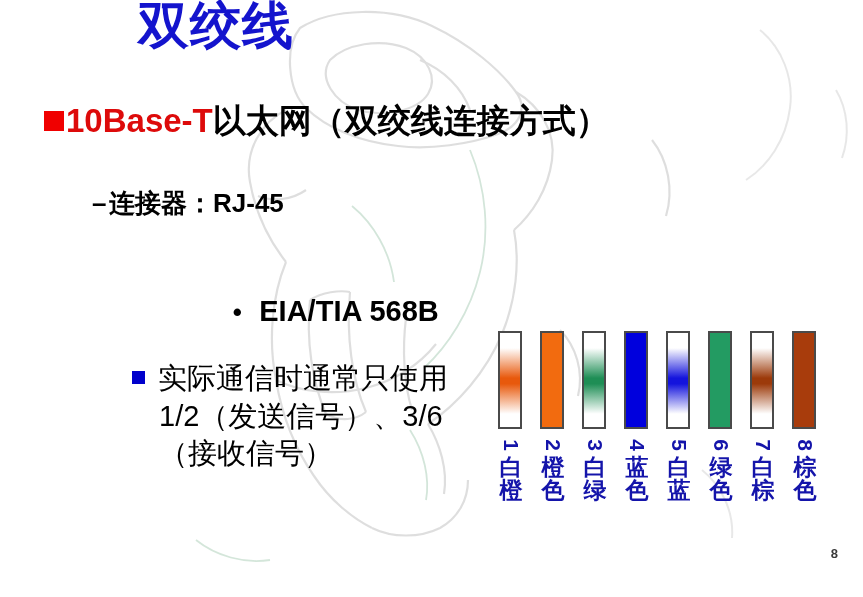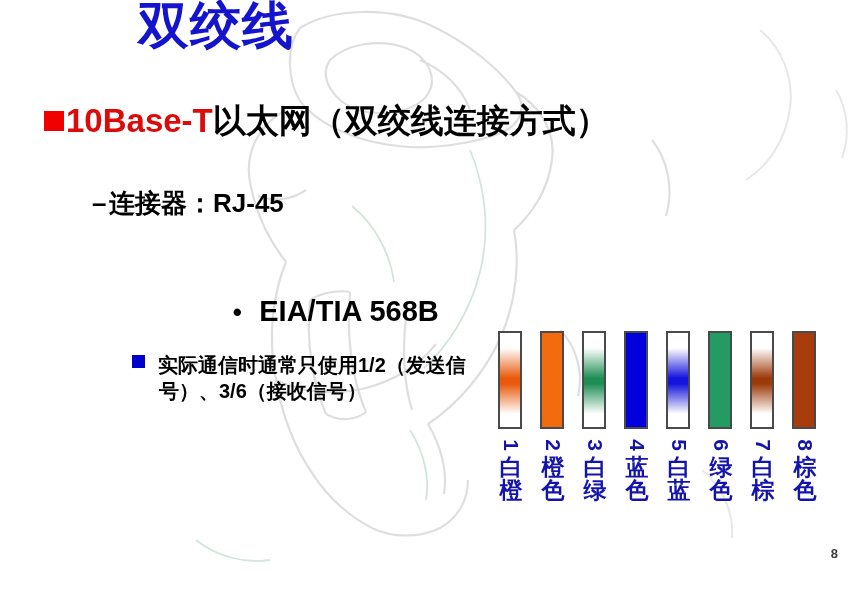--- a/index.html
+++ b/index.html
@@ -96,24 +96,24 @@
     display: inline-block;
     width: 22px;
     font-size: 26px;
   }
   .lvl3-wrap { text-indent: -22px; padding-left: 22px; }
 
   
   .lvl4 {
     position: absolute;
     left: 132px;
-    top: 352px;
+    top: 360px;
     width: 310px;
-    font-size: 20px;
-    font-weight: bold;
+    font-size: 29px;
+    font-weight: normal;
     line-height: 1.30;
     text-indent: -27px;
     padding-left: 27px;
   }
   .sq-blue {
     display: inline-block;
     width: 13px;
     height: 13px;
     background: #0000CC;
     margin-right: 13px;

